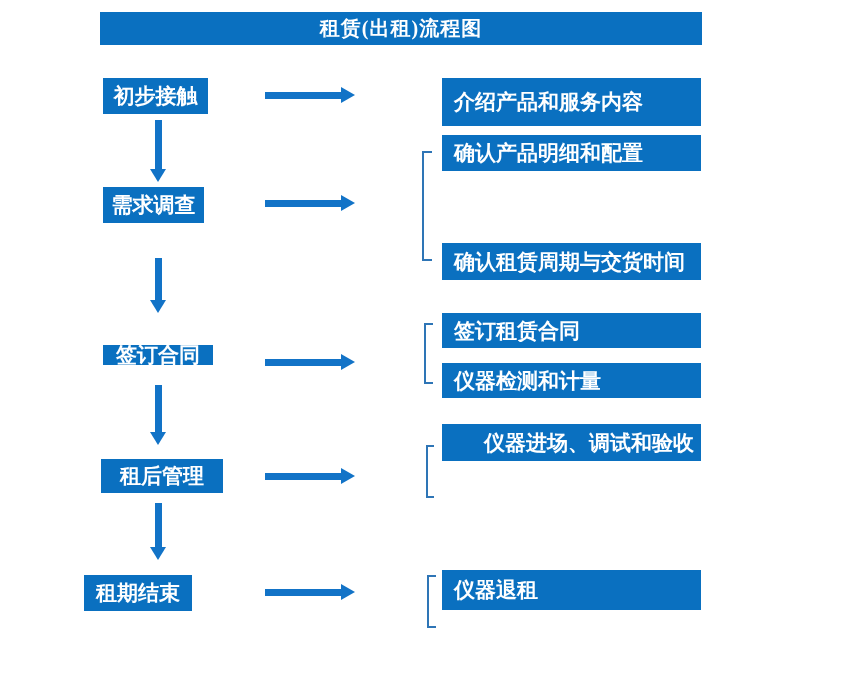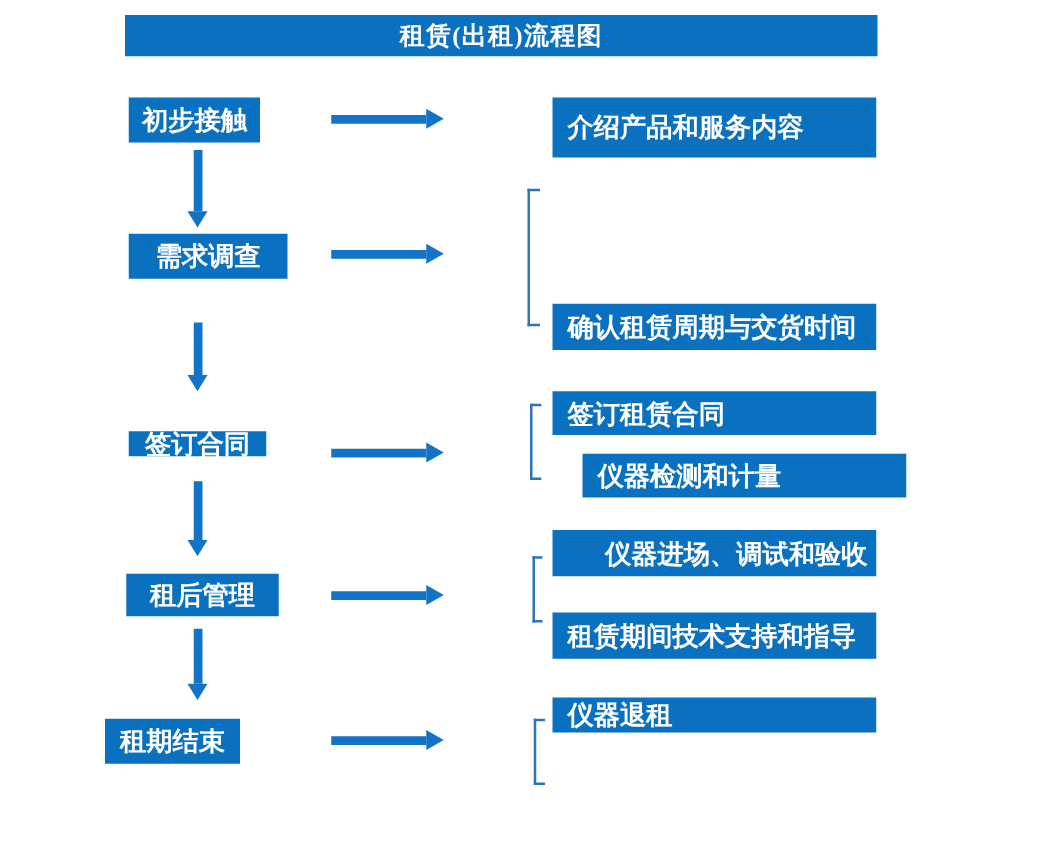--- a/index.html
+++ b/index.html
@@ -91,32 +91,32 @@
   }
 </style>
 </head>
 <body>
 
 <div class="canvas">
 
   <div class="title-bar">租赁(出租)流程图</div>
 
   <div class="box left-box" style="left:103px; top:78px;  width:105px; height:36px;">初步接触</div>
-  <div class="box left-box" style="left:103px; top:187px; width:127px; height:36px;">需求调查</div>
+  <div class="box left-box" style="left:103px; top:187px; width:101px; height:36px;">需求调查</div>
   <div class="box left-box" style="left:103px; top:345px; width:110px; height:20px;">签订合同</div>
   <div class="box left-box" style="left:101px; top:459px; width:122px; height:34px;">租后管理</div>
   <div class="box left-box" style="left:84px; top:575px; width:108px; height:36px;">租期结束</div>
 
   <div class="box right-box" style="top:78px;  height:48px;">介绍产品和服务内容</div>
+  <div class="box right-box" style="top:135px; height:36px;">确认产品明细和配置</div>
   <div class="box right-box" style="top:243px; height:37px;">确认租赁周期与交货时间</div>
   <div class="box right-box" style="top:313px; height:35px;">签订租赁合同</div>
-  <div class="box right-box" style="top:363px; height:35px;margin-left:24px;">仪器检测和计量</div>
+  <div class="box right-box" style="top:363px; height:35px;">仪器检测和计量</div>
   <div class="box right-box" style="top:424px; height:37px;padding-left:42px;">仪器进场、调试和验收</div>
-  <div class="box right-box" style="top:490px; height:37px;">租赁期间技术支持和指导</div>
-  <div class="box right-box" style="top:558px; height:28px;">仪器退租</div>
+  <div class="box right-box" style="top:570px; height:40px;">仪器退租</div>
 
   <div class="h-arrow" style="top:92px;"></div>
   <div class="h-arrow" style="top:200px;"></div>
   <div class="h-arrow" style="top:359px;"></div>
   <div class="h-arrow" style="top:473px;"></div>
   <div class="h-arrow" style="top:589px;"></div>
 
   <div class="v-arrow" style="top:120px; height:49px;"></div>
   <div class="v-arrow" style="top:258px; height:42px;"></div>
   <div class="v-arrow" style="top:385px; height:47px;"></div>

